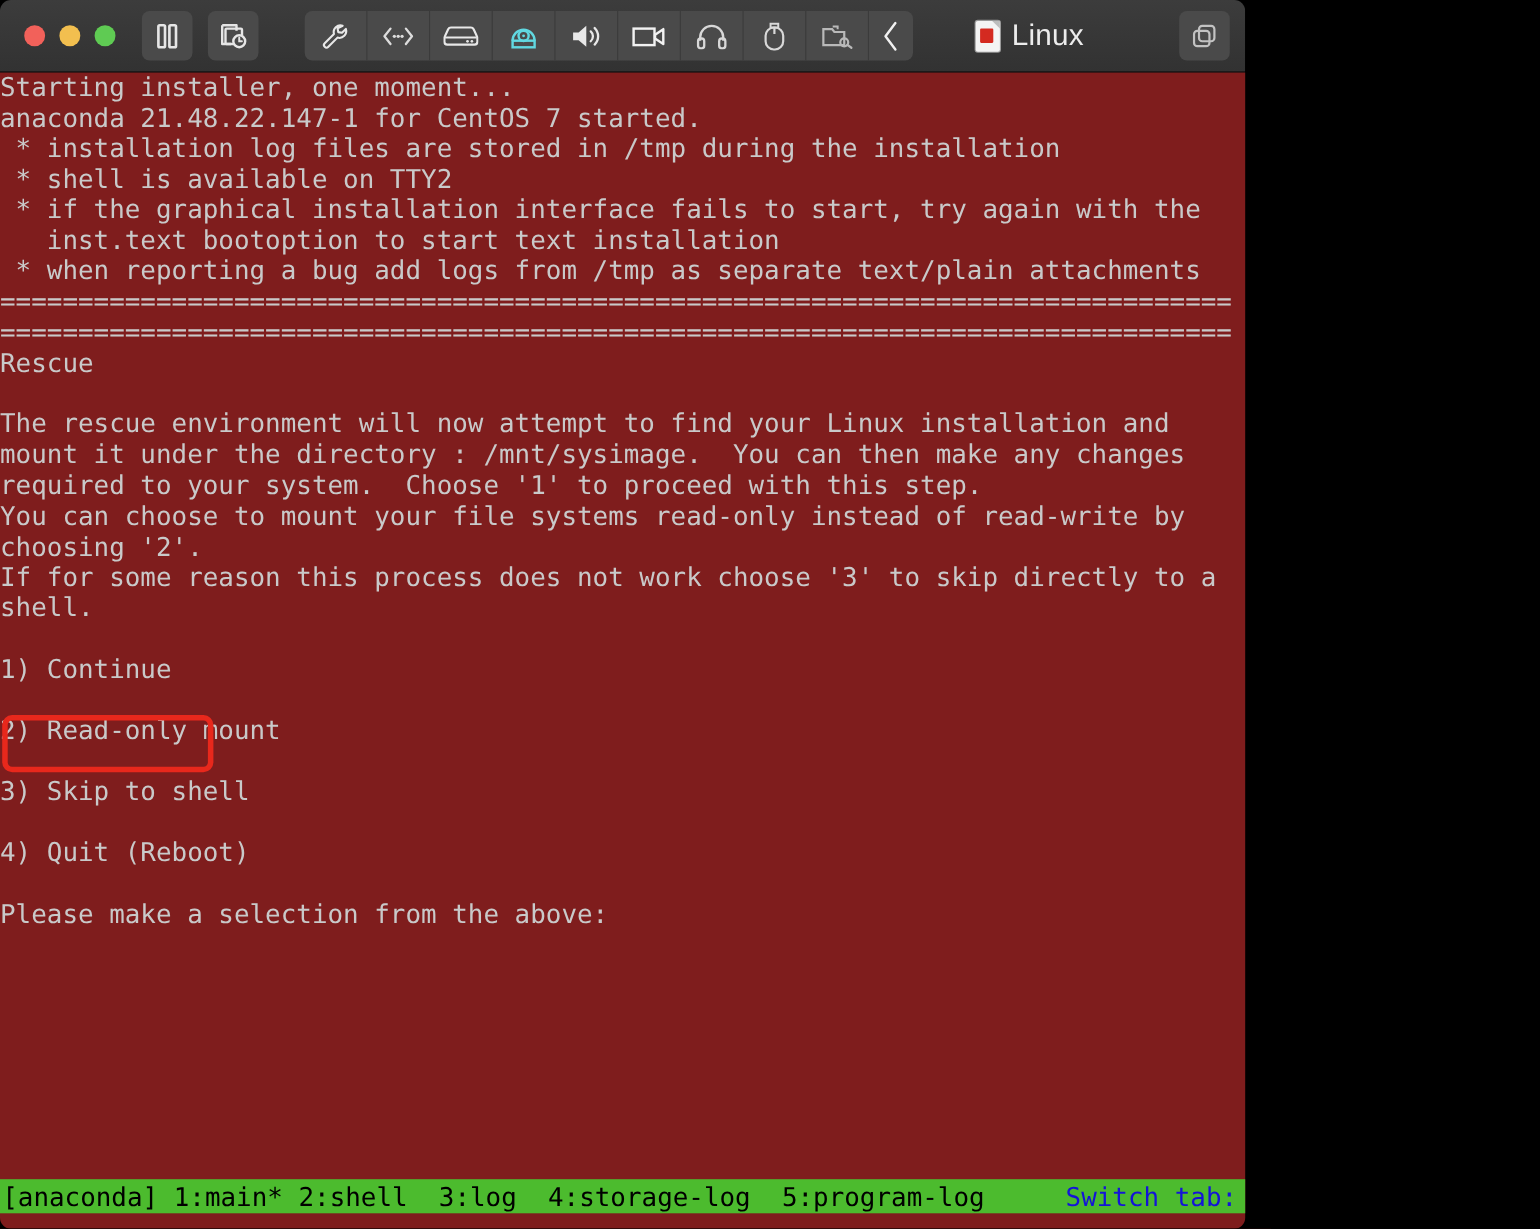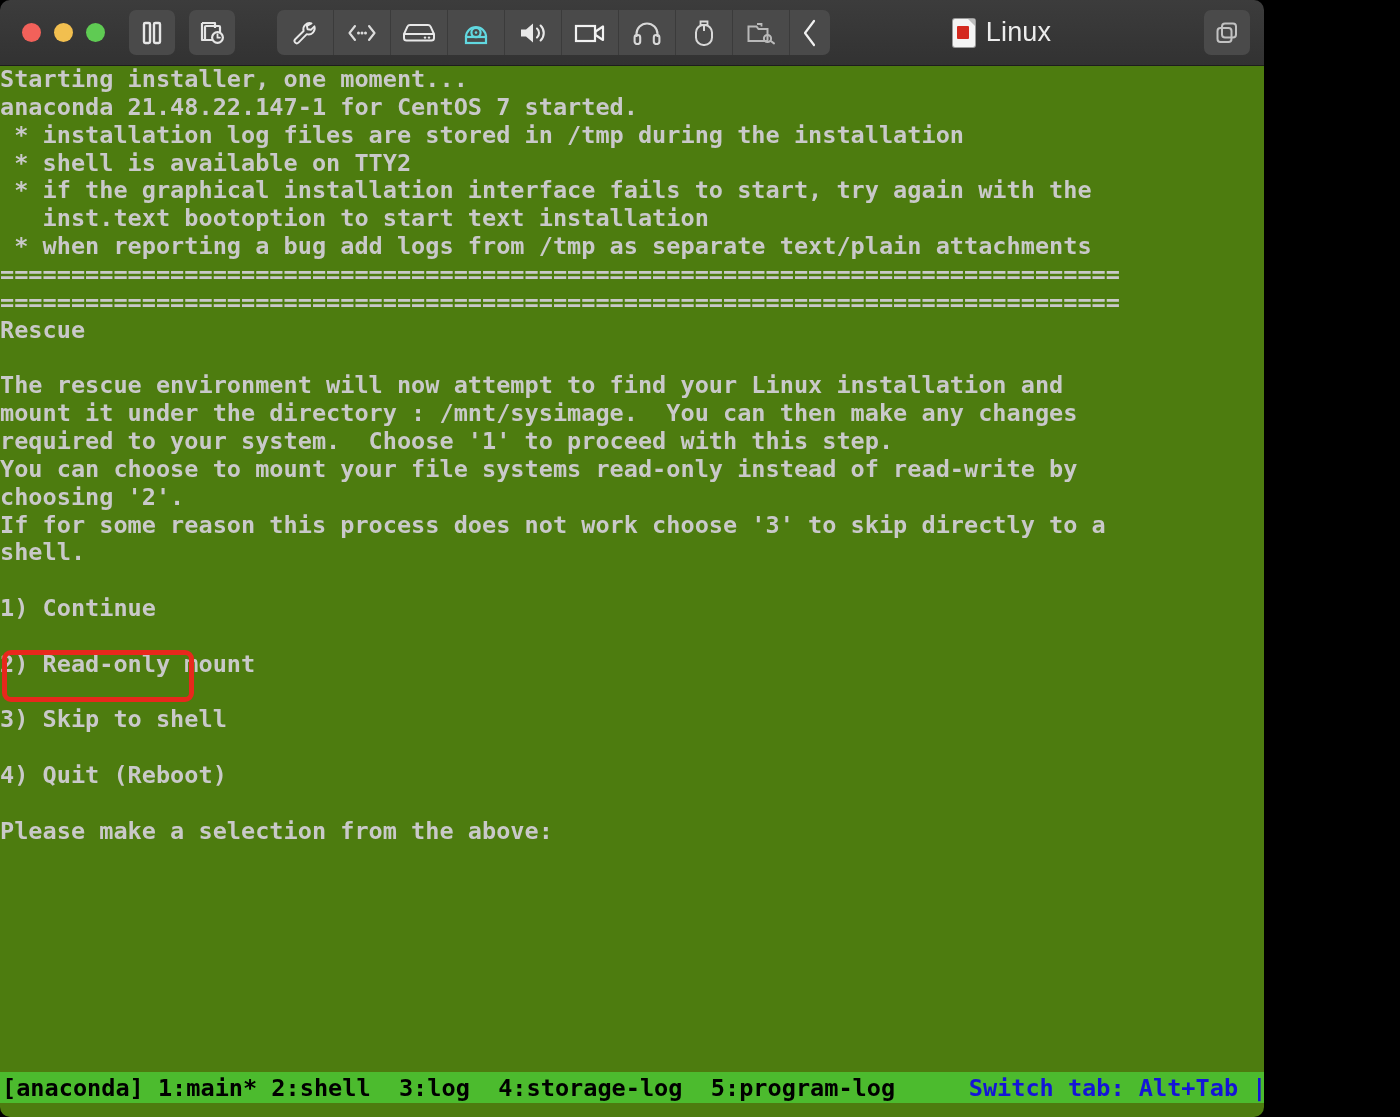--- a/index.html
+++ b/index.html
@@ -11,21 +11,21 @@
   body {
     width: 1400px;
     height: 1117px;
     overflow: hidden;
     font-family: "DejaVu Sans Mono", monospace;
   }
 
   
   #vm-window {
     position: relative;
-    width: 1264px;
+    width: 1132px;
     height: 1117px;
     background: #000;
     border-radius: 10px;
     overflow: hidden;
   }
 
   #titlebar {
     position: relative;
     height: 66px;
     width: 100%;
@@ -312,21 +312,21 @@
       <div class="tb-btn">
         <svg width="26" height="26" viewBox="0 0 26 26">
           <rect x="8" y="3.5" width="14" height="14" rx="3" fill="none" stroke="#c2c2c2" stroke-width="2"></rect>
           <rect x="3.5" y="8" width="14" height="14" rx="3" fill="none" stroke="#c2c2c2" stroke-width="2"></rect>
         </svg>
       </div>
     </div>
 
   </div>
 
-  <div id="screen" style="background: #4d7c0f; font-weight: bold;">
+  <div id="screen" style="background: #7f1d1d;">
 
     <pre id="console-text" style="color: rgb(201, 201, 201); font-size: 23.55px; line-height: 27.85px;">Starting installer, one moment...
 anaconda 21.48.22.147-1 for CentOS 7 started.
  * installation log files are stored in /tmp during the installation
  * shell is available on TTY2
  * if the graphical installation interface fails to start, try again with the
    inst.text bootoption to start text installation
  * when reporting a bug add logs from /tmp as separate text/plain attachments
 ===============================================================================
 ===============================================================================

